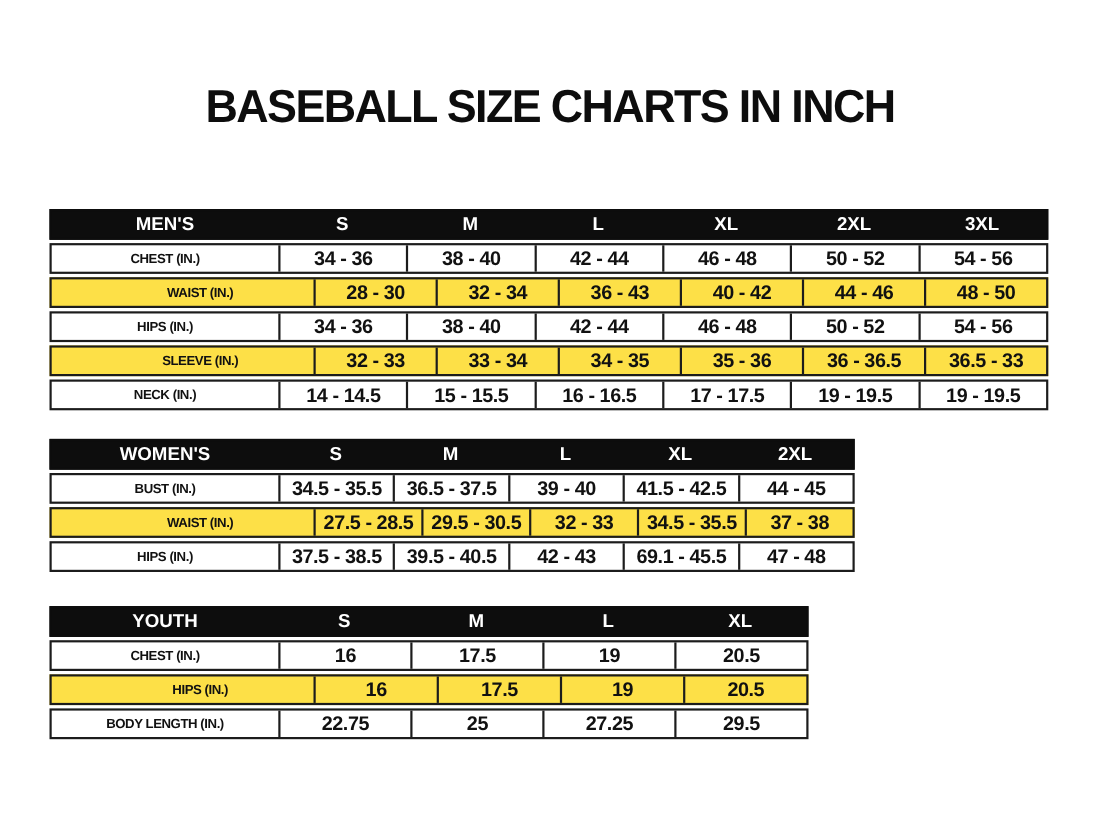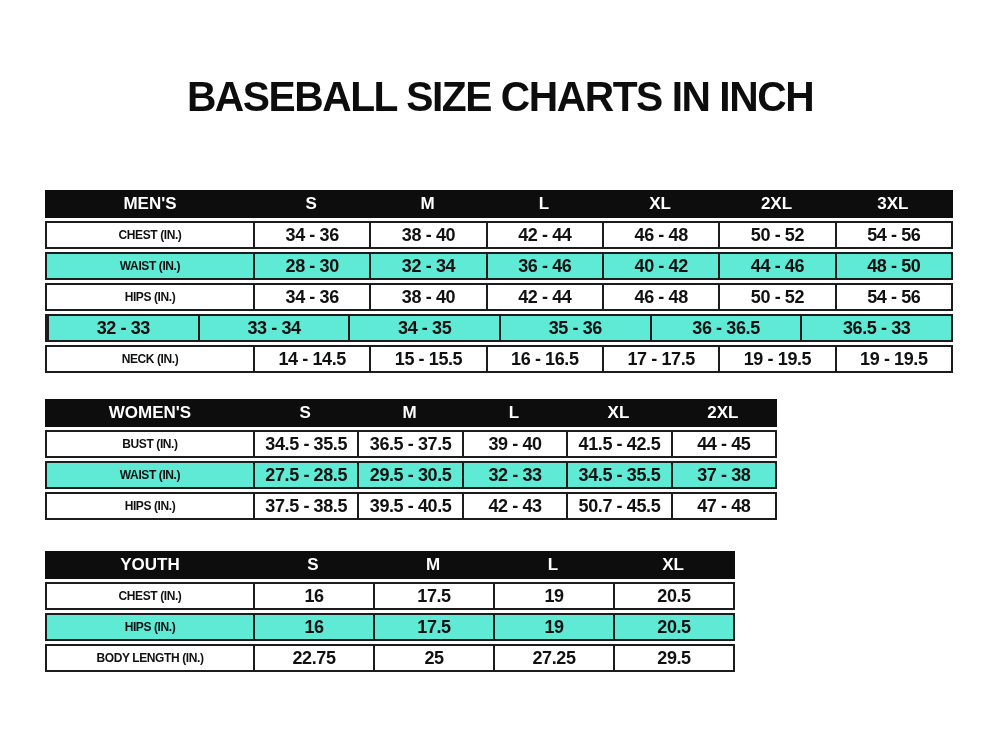--- a/index.html
+++ b/index.html
@@ -33,21 +33,21 @@
   #table-youth { top:551px; width:690px; }
 
   .t-row{
     display:flex;
     height:28px;
     box-sizing:border-box;
     border:2px solid #1c1c1c;
     margin-bottom:3px;
     background:#ffffff;
   }
-  .t-row.t-alt{ background:#5eead4; }
+  .t-row.t-alt{ background:#fde047;padding-left:32px; }
   .t-row.t-header{
     background:#0d0d0d;
     border-color:#0d0d0d;
     color:#ffffff;
   }
   .t-cell{
     flex:1 1 0;
     display:flex;
     align-items:center;
     justify-content:center;
@@ -91,35 +91,36 @@
       <div class="t-cell">38 - 40</div>
       <div class="t-cell">42 - 44</div>
       <div class="t-cell">46 - 48</div>
       <div class="t-cell">50 - 52</div>
       <div class="t-cell">54 - 56</div>
     </div>
     <div class="t-row t-alt">
       <div class="t-cell t-label">WAIST (IN.)</div>
       <div class="t-cell">28 - 30</div>
       <div class="t-cell">32 - 34</div>
-      <div class="t-cell">36 - 46</div>
+      <div class="t-cell">36 - 43</div>
       <div class="t-cell">40 - 42</div>
       <div class="t-cell">44 - 46</div>
       <div class="t-cell">48 - 50</div>
     </div>
     <div class="t-row">
       <div class="t-cell t-label">HIPS (IN.)</div>
       <div class="t-cell">34 - 36</div>
       <div class="t-cell">38 - 40</div>
       <div class="t-cell">42 - 44</div>
       <div class="t-cell">46 - 48</div>
       <div class="t-cell">50 - 52</div>
       <div class="t-cell">54 - 56</div>
     </div>
     <div class="t-row t-alt">
+      <div class="t-cell t-label">SLEEVE (IN.)</div>
       <div class="t-cell">32 - 33</div>
       <div class="t-cell">33 - 34</div>
       <div class="t-cell">34 - 35</div>
       <div class="t-cell">35 - 36</div>
       <div class="t-cell">36 - 36.5</div>
       <div class="t-cell">36.5 - 33</div>
     </div>
     <div class="t-row">
       <div class="t-cell t-label">NECK (IN.)</div>
       <div class="t-cell">14 - 14.5</div>
@@ -153,21 +154,21 @@
       <div class="t-cell">29.5 - 30.5</div>
       <div class="t-cell">32 - 33</div>
       <div class="t-cell">34.5 - 35.5</div>
       <div class="t-cell">37 - 38</div>
     </div>
     <div class="t-row">
       <div class="t-cell t-label">HIPS (IN.)</div>
       <div class="t-cell">37.5 - 38.5</div>
       <div class="t-cell">39.5 - 40.5</div>
       <div class="t-cell">42 - 43</div>
-      <div class="t-cell">50.7 - 45.5</div>
+      <div class="t-cell">69.1 - 45.5</div>
       <div class="t-cell">47 - 48</div>
     </div>
   </div>
 <div id="table-youth" class="size-table">
     <div class="t-row t-header">
       <div class="t-cell t-label">YOUTH</div>
       <div class="t-cell">S</div>
       <div class="t-cell">M</div>
       <div class="t-cell">L</div>
       <div class="t-cell">XL</div>

